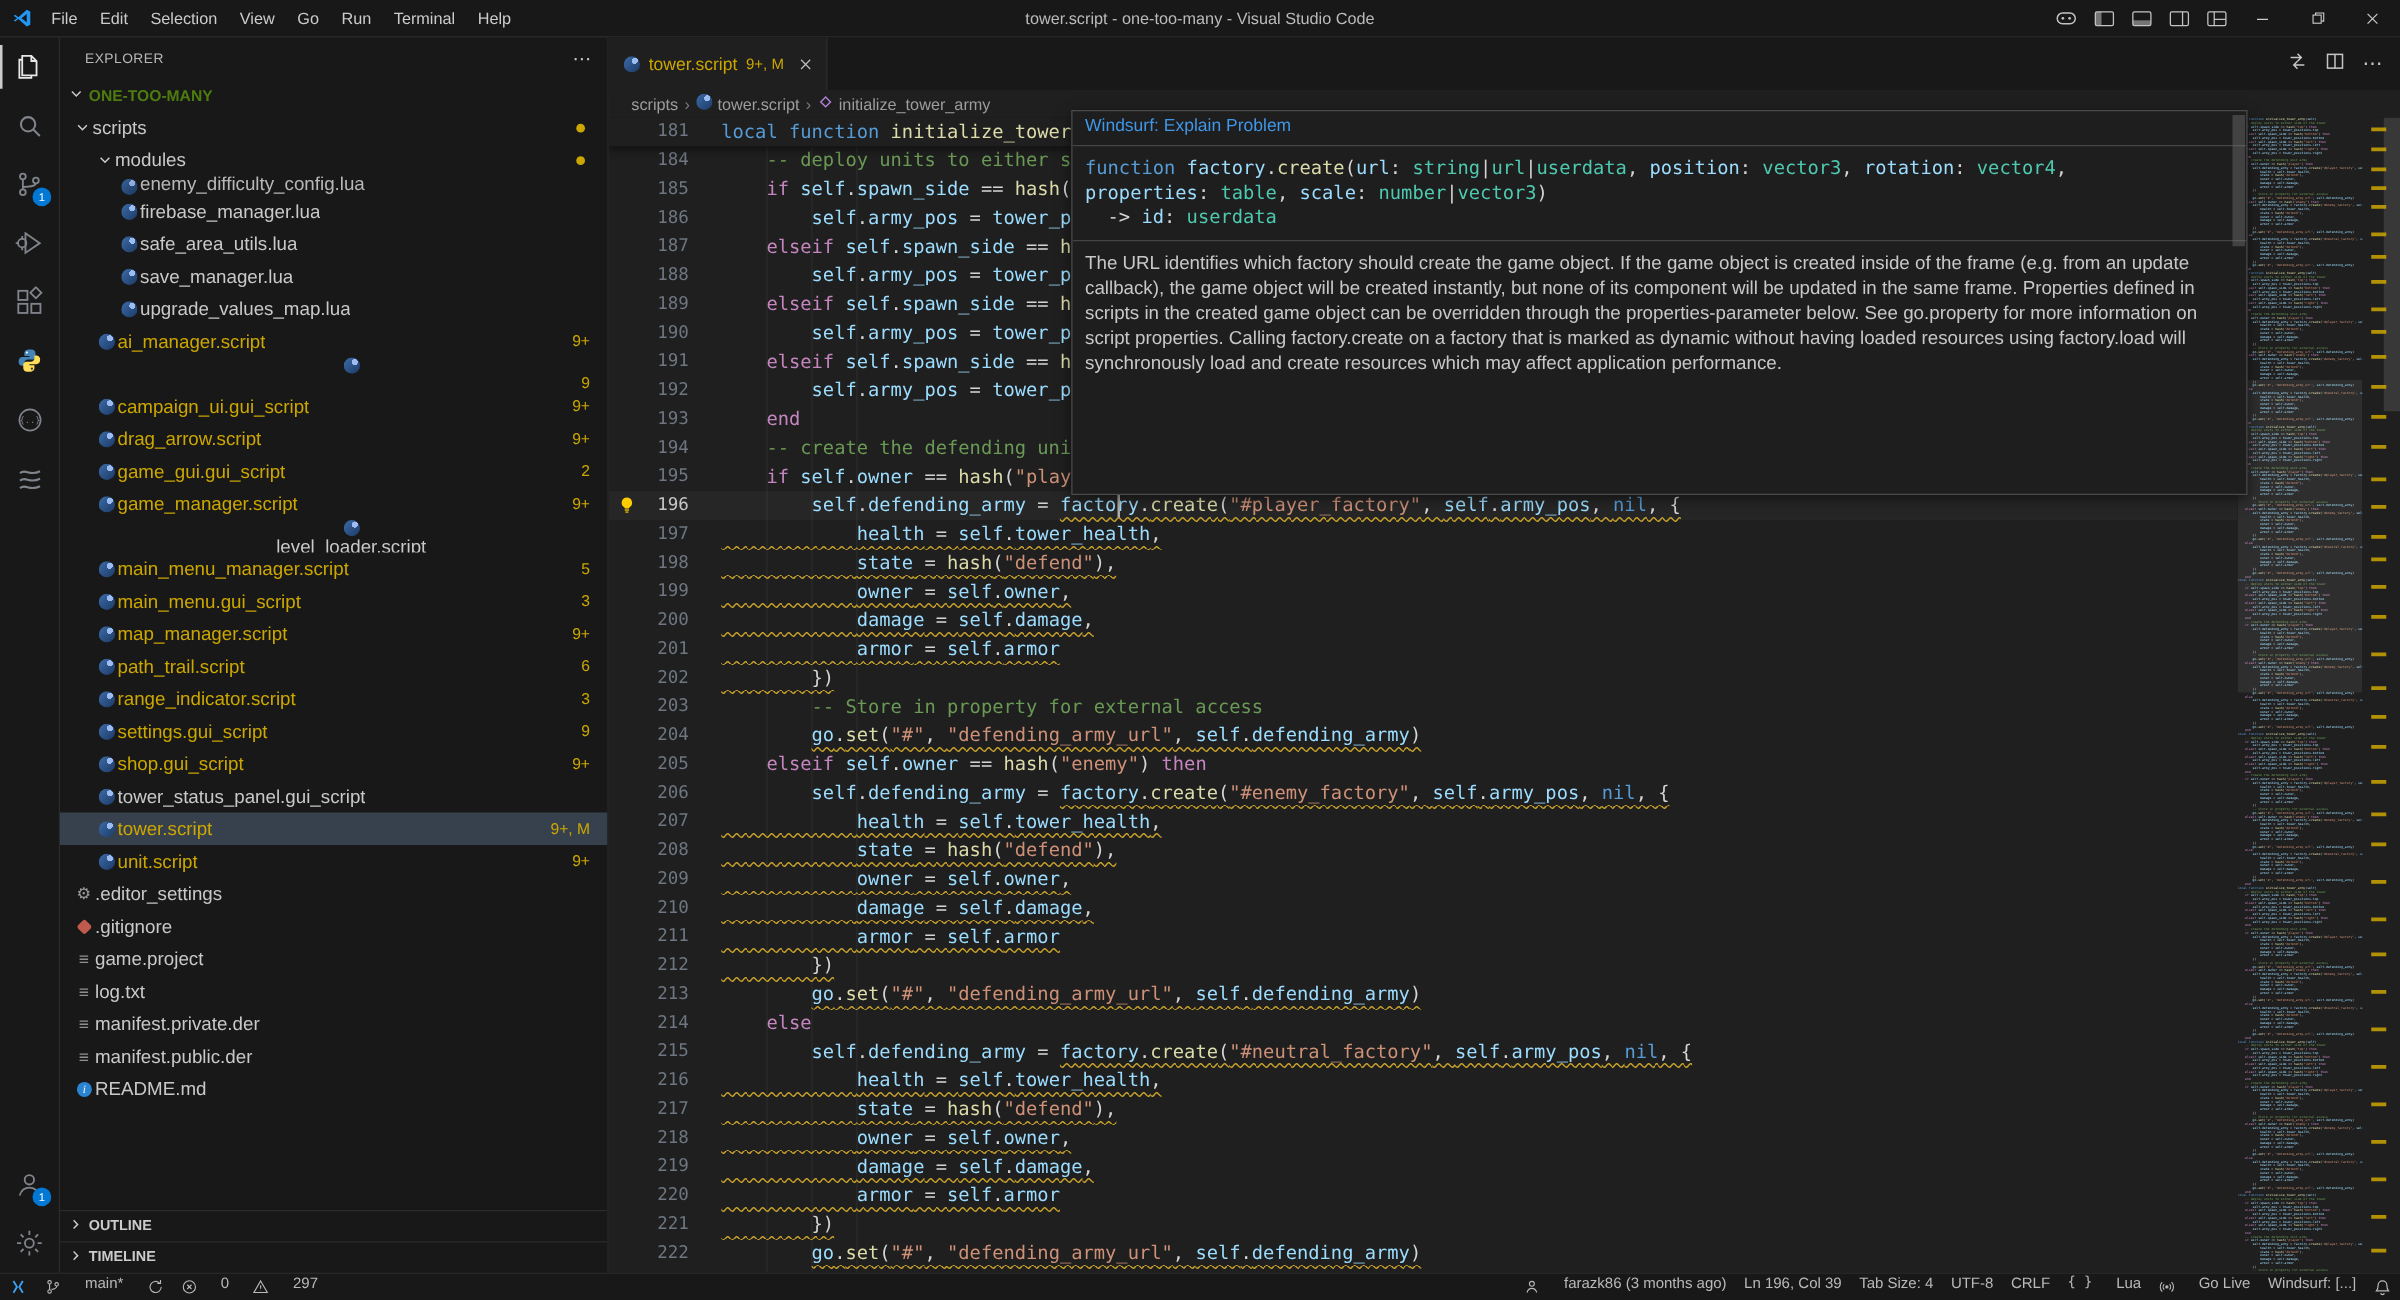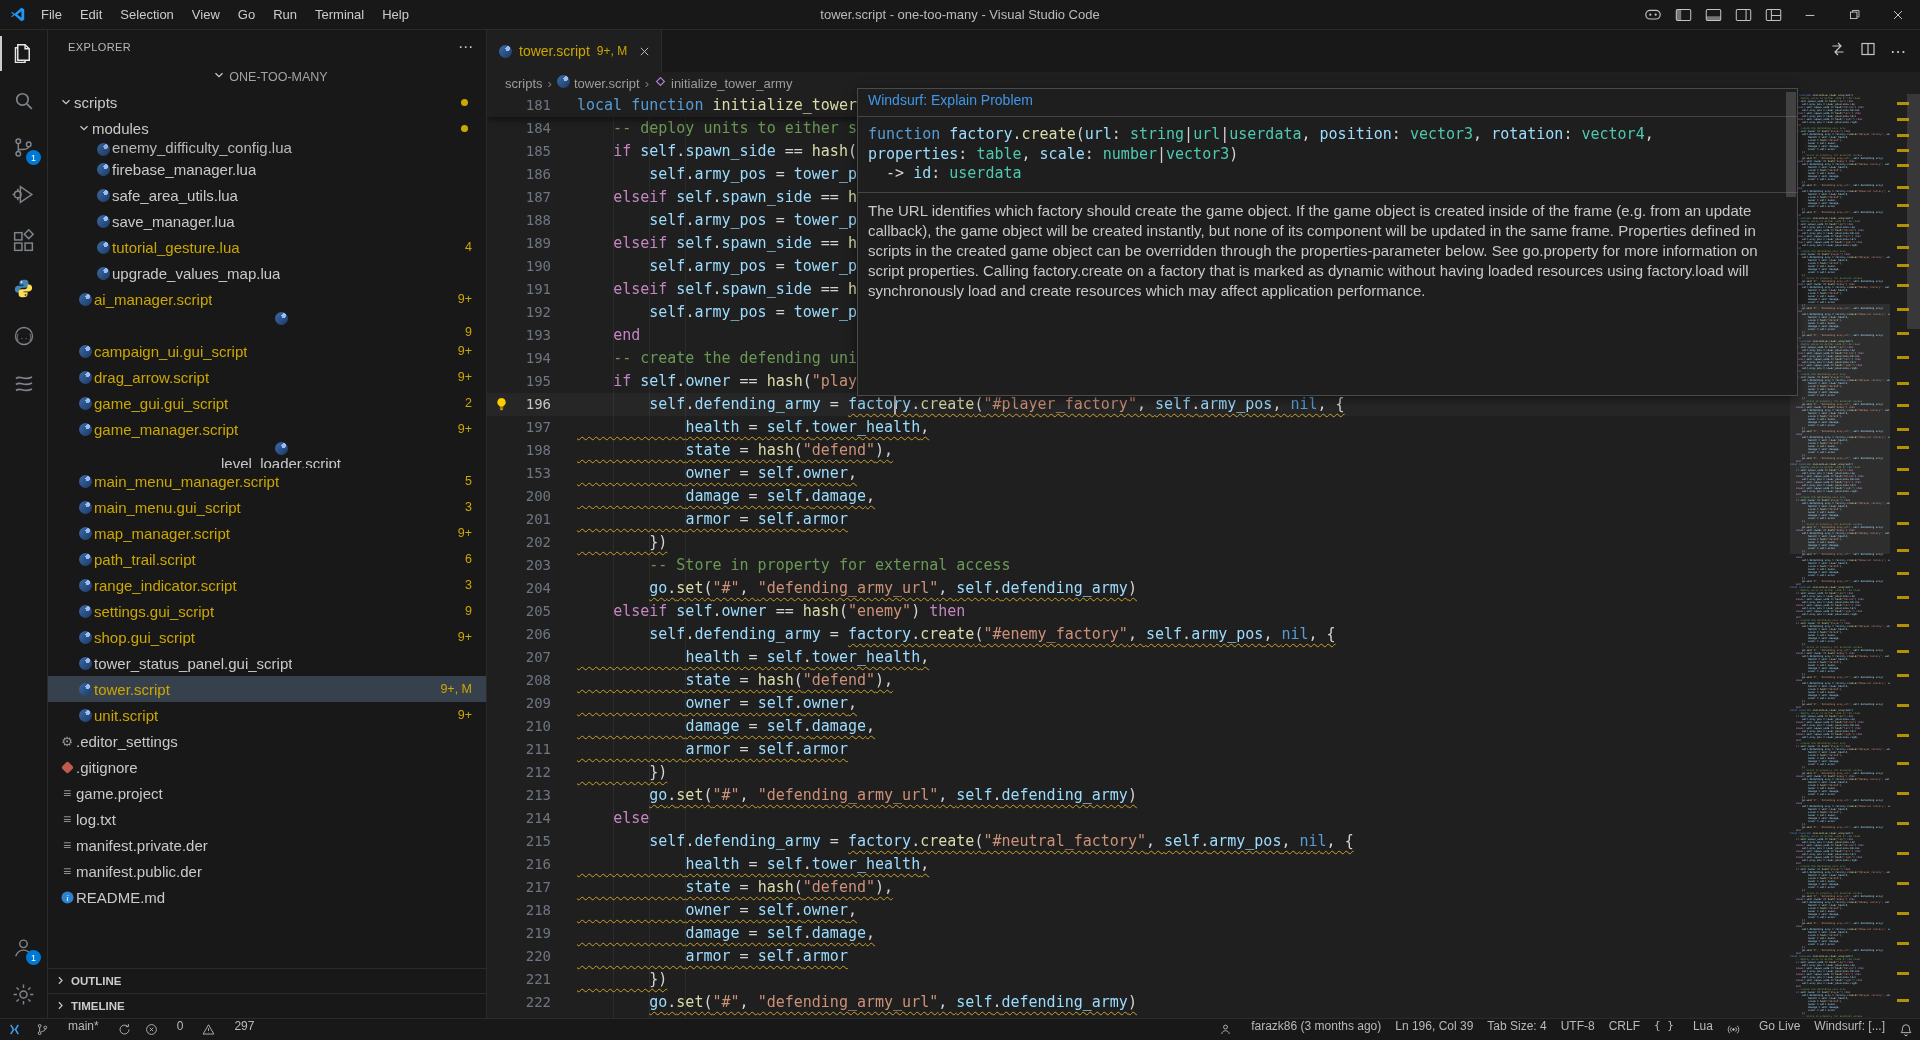--- a/index.html
+++ b/index.html
@@ -24,21 +24,21 @@
   .ab-item{height:47px;display:flex;align-items:center;justify-content:center;color:#80848b;position:relative;}
   .ab-item.active{color:#e7e7e7;}
   .ab-item.active::before{content:"";position:absolute;left:0;top:6px;bottom:6px;width:2px;background:#cccccc;}
   .ab-badge{position:absolute;right:6px;bottom:6px;background:#0078d4;color:#fff;font-size:9px;min-width:15px;height:15px;border-radius:8px;display:flex;align-items:center;justify-content:center;padding:0 3px;}
   .ab-spacer{flex:1;}
 
   
   .sidebar{width:439px;background:#181818;border-right:1px solid #2b2b2b;display:flex;flex-direction:column;color:#cccccc;overflow:hidden;}
   .sb-header{height:34px;display:flex;align-items:center;padding:0 12px 0 20px;font-size:11px;letter-spacing:.4px;color:#b8b8b8;}
   .sb-header .dots{margin-left:auto;color:#c5c5c5;font-size:15px;letter-spacing:1px;}
-  .root-header{height:25px;display:flex;align-items:center;font-weight:normal;font-size:12.5px;color:#a3a3a3;padding-left:6px;gap:3px;justify-content:center;}
+  .root-header{height:25px;display:flex;align-items:center;font-weight:bold;font-size:12.5px;color:#4d7c0f;padding-left:6px;gap:3px;}
   .tree{flex:1;overflow:hidden;}
   .row{height:26px;display:flex;align-items:center;font-size:15px;position:relative;cursor:pointer;}
   .row.clip{height:15px;overflow:hidden;align-items:flex-end;opacity:.9;}
   .row.selected{background:#37414e;}
   .row .chev{width:16px;display:flex;justify-content:center;flex:none;}
   .row .ficon{width:18px;display:flex;justify-content:center;align-items:center;flex:none;}
   .row .lbl{white-space:nowrap;overflow:hidden;text-overflow:ellipsis;color:#c9c9c9;}
   .row.warn .lbl{color:#cca700;}
   .row .badge{margin-left:auto;margin-right:14px;color:#cca700;font-size:12.5px;flex:none;}
   .row .dot{margin-left:auto;margin-right:18px;width:7px;height:7px;border-radius:50%;background:#cca700;flex:none;}
@@ -293,27 +293,20 @@
           <span class="ficon">
             <span class="ic-lua"></span>
           </span>
           <span class="lbl">safe_area_utils.lua</span>
         </div>
         <div class="row" style="padding-left: 46px;">
           <span class="ficon">
             <span class="ic-lua"></span>
           </span>
           <span class="lbl">save_manager.lua</span>
-        </div>
-        <div class="row warn" style="padding-left: 46px;">
-          <span class="ficon">
-            <span class="ic-lua"></span>
-          </span>
-          <span class="lbl">tutorial_gesture.lua</span>
-          <span class="badge">4</span>
         </div>
         <div class="row" style="padding-left: 46px;">
           <span class="ficon">
             <span class="ic-lua"></span>
           </span>
           <span class="lbl">upgrade_values_map.lua</span>
         </div>
         <div class="row warn" style="padding-left: 28px;">
           <span class="ficon">
             <span class="ic-lua"></span>
@@ -615,21 +608,21 @@
               <div class="lnum">197</div>
               <div class="lcontent"><span class="tk-p sq">            </span><span class="tk-v sq">health</span><span class="tk-p sq"> = </span><span class="tk-v sq">self</span><span class="tk-p sq">.</span><span class="tk-v sq">tower_health</span><span class="tk-p sq">,</span></div>
             </div>
             <div class="code-line">
               <div class="glyph"></div>
               <div class="lnum">198</div>
               <div class="lcontent"><span class="tk-p sq">            </span><span class="tk-v sq">state</span><span class="tk-p sq"> = </span><span class="tk-f sq">hash</span><span class="tk-p sq">(</span><span class="tk-s sq">"defend"</span><span class="tk-p sq">),</span></div>
             </div>
             <div class="code-line">
               <div class="glyph"></div>
-              <div class="lnum">153</div>
+              <div class="lnum">199</div>
               <div class="lcontent"><span class="tk-p sq">            </span><span class="tk-v sq">owner</span><span class="tk-p sq"> = </span><span class="tk-v sq">self</span><span class="tk-p sq">.</span><span class="tk-v sq">owner</span><span class="tk-p sq">,</span></div>
             </div>
             <div class="code-line">
               <div class="glyph"></div>
               <div class="lnum">200</div>
               <div class="lcontent"><span class="tk-p sq">            </span><span class="tk-v sq">damage</span><span class="tk-p sq"> = </span><span class="tk-v sq">self</span><span class="tk-p sq">.</span><span class="tk-v sq">damage</span><span class="tk-p sq">,</span></div>
             </div>
             <div class="code-line">
               <div class="glyph"></div>
               <div class="lnum">201</div>

